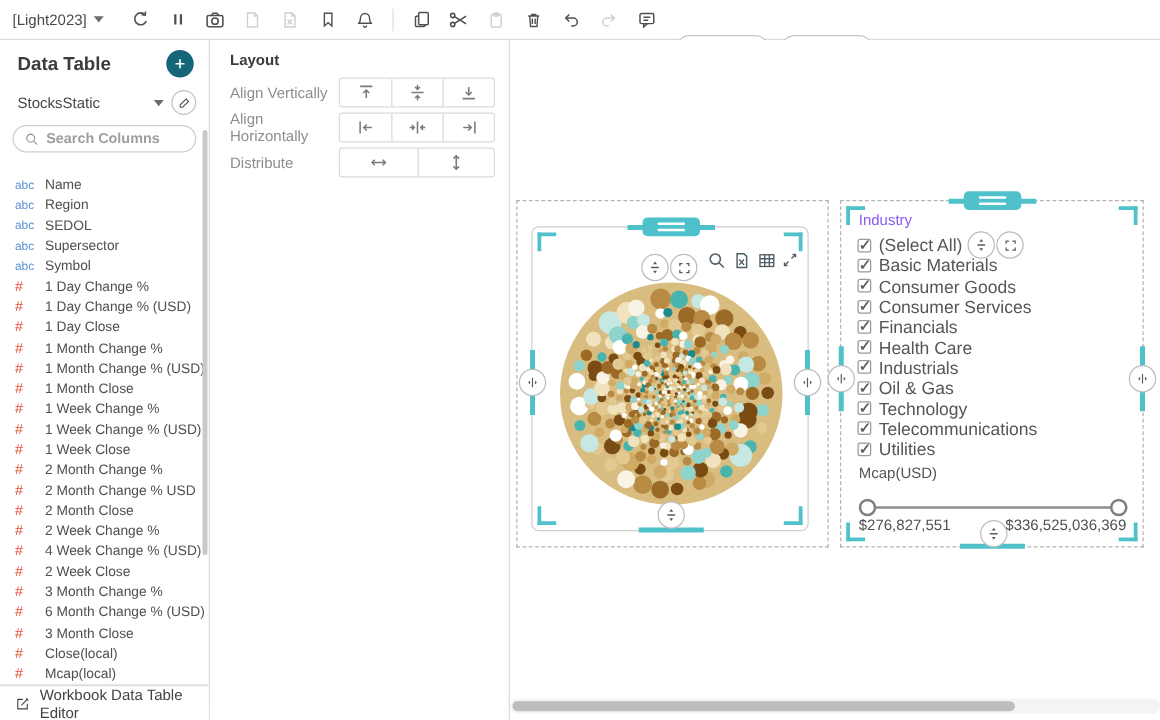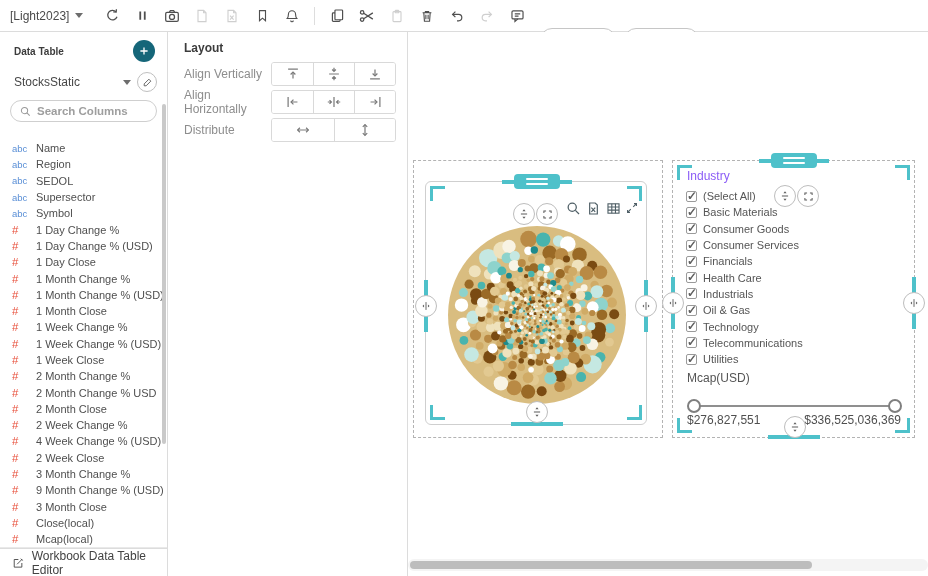--- a/index.html
+++ b/index.html
@@ -33,21 +33,21 @@
   .tic.disabled{color:var(--disabled);cursor:default;}
   .tb-sep{width:1px;height:18px;background:#ddd;margin:0 7px;}
   .pill-btn{display:flex;align-items:center;gap:6px;height:24px;padding:0 13px;border:1px solid #c6c6c6;
     border-radius:13px;background:#fff;font-size:12px;color:#3d3d3d;margin-left:8px;cursor:pointer;margin-top:48px;}
   svg{display:block;}
 
   
   .sidebar{position:absolute;left:0;top:32px;width:168px;height:544px;background:#fff;
     border-right:1px solid var(--border);}
   .sb-head{display:flex;align-items:center;justify-content:space-between;padding:8px 12px 4px 14px;}
-  .sb-head h1{font-size:10px;font-weight:700;color:#3c3c3c;}
+  .sb-head h1{font-size:15px;font-weight:700;color:#3c3c3c;}
   .plus-circle{width:22px;height:22px;border-radius:50%;background:var(--dark-teal);color:#fff;border:none;
     display:flex;align-items:center;justify-content:center;cursor:pointer;}
   .sb-table{display:flex;align-items:center;padding:6px 10px 6px 14px;gap:6px;}
   .sb-table .tname{font-size:12px;color:#474747;flex:1;}
   .caret{width:0;height:0;border-left:4px solid transparent;border-right:4px solid transparent;
     border-top:5px solid #6d6d6d;display:inline-block;}
   .pencil-circle{width:20px;height:20px;border:1px solid #bfbfbf;border-radius:50%;background:#fff;
     display:flex;align-items:center;justify-content:center;color:#555;cursor:pointer;}
   .sb-search{margin:2px 10px 6px 10px;height:22px;border:1px solid #cfcfcf;border-radius:11px;
     display:flex;align-items:center;padding:0 8px;gap:5px;color:#9a9a9a;}
@@ -99,21 +99,21 @@
   .round-tool{position:absolute;width:22px;height:22px;border:1px solid #bdbdbd;border-radius:50%;background:#fff;
     display:flex;align-items:center;justify-content:center;color:#5a5a5a;cursor:pointer;z-index:5;}
   .wt-icon{position:absolute;width:18px;height:18px;color:#4f5f66;cursor:pointer;z-index:5;}
 
   
   .fw-title{position:absolute;left:14px;top:8px;font-size:12px;color:#8b5cf6;}
   .chk-rows{position:absolute;left:13px;top:27px;}
   .chk-row{display:flex;align-items:center;height:16.3px;gap:6px;cursor:pointer;}
   .chk{width:11px;height:11px;border:1px solid #9a9a9a;border-radius:2px;background:#fff;position:relative;
     font-size:12px;line-height:9px;color:#5f5f5f;font-weight:700;text-align:center;flex:0 0 auto;}
-  .chk-label{font-size:11px;color:#555;white-space:nowrap;}
+  .chk-label{font-size:14px;color:#555;white-space:nowrap;}
   .fw-mcap{position:absolute;left:14px;top:210px;font-size:12px;color:#555;}
   .fw-slider{position:absolute;left:14px;top:236px;width:215px;height:18px;}
   .fw-track{position:absolute;left:2px;right:2px;top:8px;height:2px;background:#8f8f8f;border-radius:1px;}
   .fw-handle{position:absolute;top:2px;width:14px;height:14px;border:2px solid #7f7f7f;border-radius:50%;background:#fff;cursor:pointer;}
   .fw-val{position:absolute;top:252px;font-size:12px;color:#4f4f4f;}
 
   
   .hscroll{position:absolute;left:0;top:527px;width:520px;height:12px;background:#f4f4f4;border-radius:6px;}
   .hscroll .thumb{position:absolute;left:2px;top:2px;width:402px;height:8px;background:#bdbdbd;border-radius:4px;cursor:pointer;}
 </style>
@@ -340,21 +340,21 @@
         <div class="col-row">
           <span class="col-prefix numeric">#</span>
           <span class="col-label">2 Week Close</span>
         </div>
         <div class="col-row">
           <span class="col-prefix numeric">#</span>
           <span class="col-label">3 Month Change %</span>
         </div>
         <div class="col-row">
           <span class="col-prefix numeric">#</span>
-          <span class="col-label">9 Month Change % (USD)</span>
+          <span class="col-label">6 Month Change % (USD)</span>
         </div>
         <div class="col-row">
           <span class="col-prefix numeric">#</span>
           <span class="col-label">3 Month Close</span>
         </div>
         <div class="col-row">
           <span class="col-prefix numeric">#</span>
           <span class="col-label">Close(local)</span>
         </div>
         <div class="col-row">

